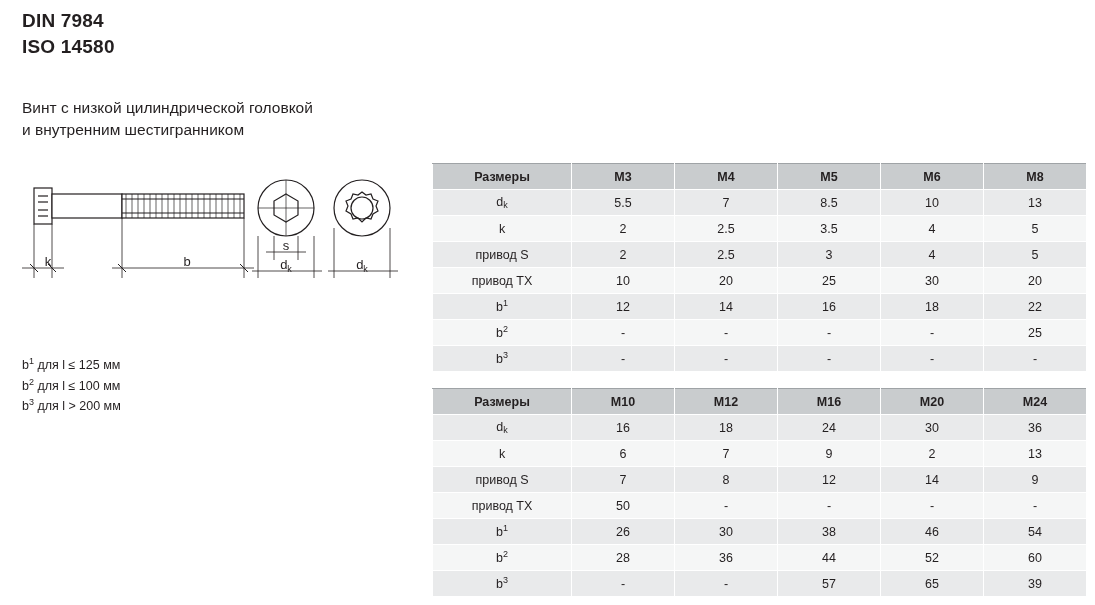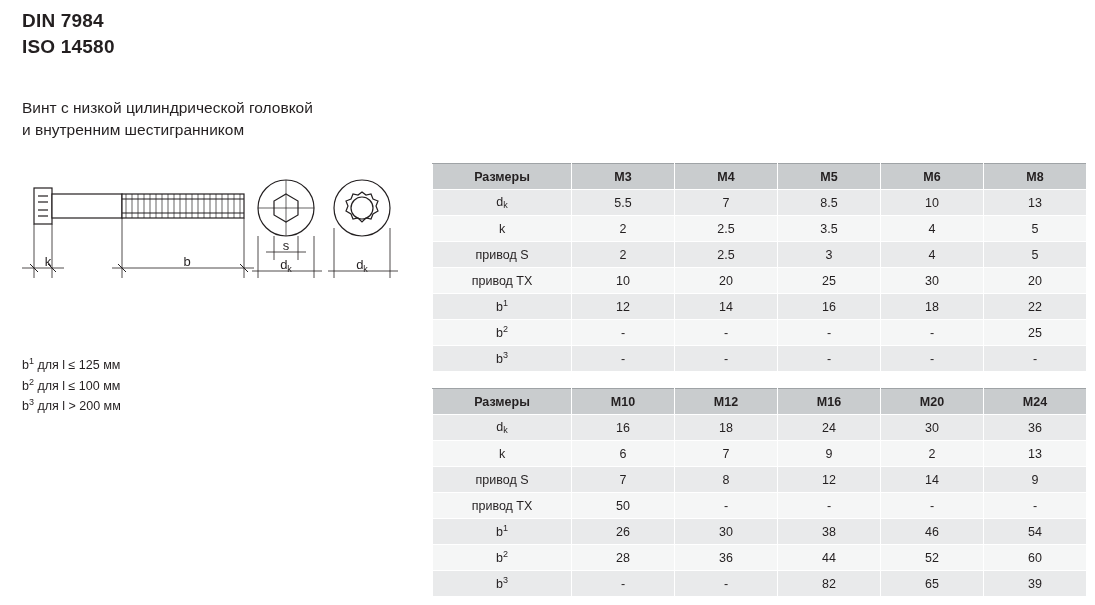--- a/index.html
+++ b/index.html
@@ -361,21 +361,21 @@
             <td class="val">28</td>
             <td class="val">36</td>
             <td class="val">44</td>
             <td class="val">52</td>
             <td class="val">60</td>
           </tr>
           <tr class="odd">
             <td class="rowlab nowrap">b<sup class="sp">3</sup></td>
             <td class="val">-</td>
             <td class="val">-</td>
-            <td class="val">82</td>
+            <td class="val">57</td>
             <td class="val">65</td>
             <td class="val">39</td>
           </tr>
         </tbody>
     </table>
   </div>
 
 </div>
 
 </body></html>

